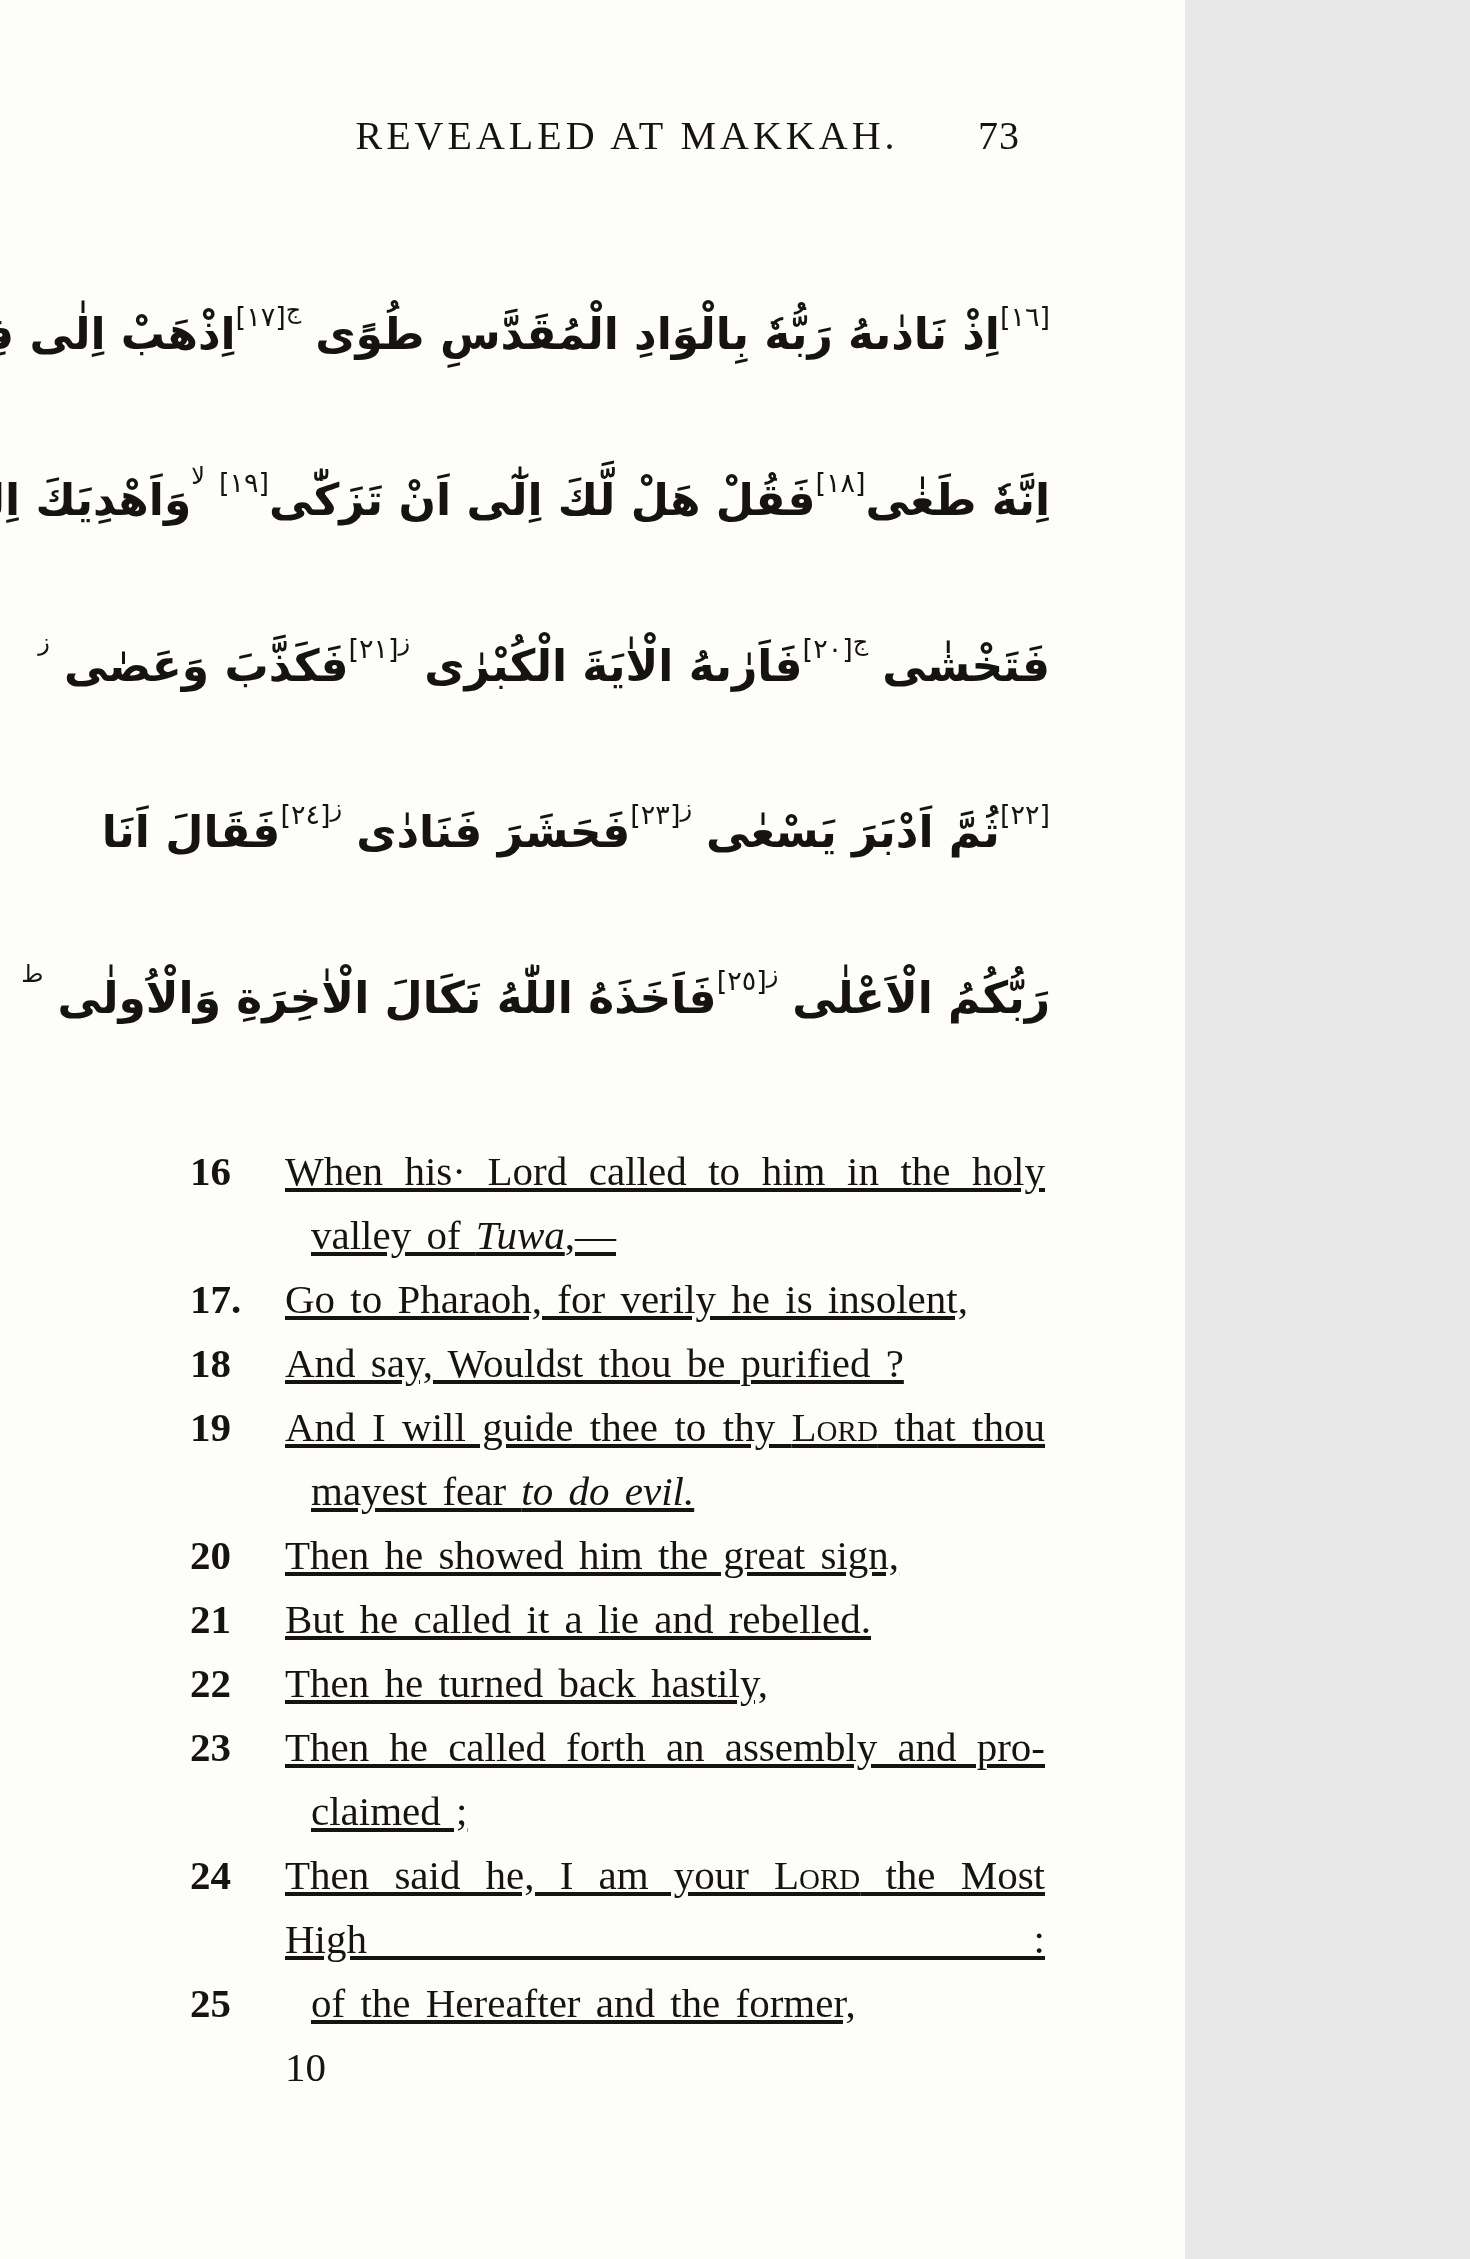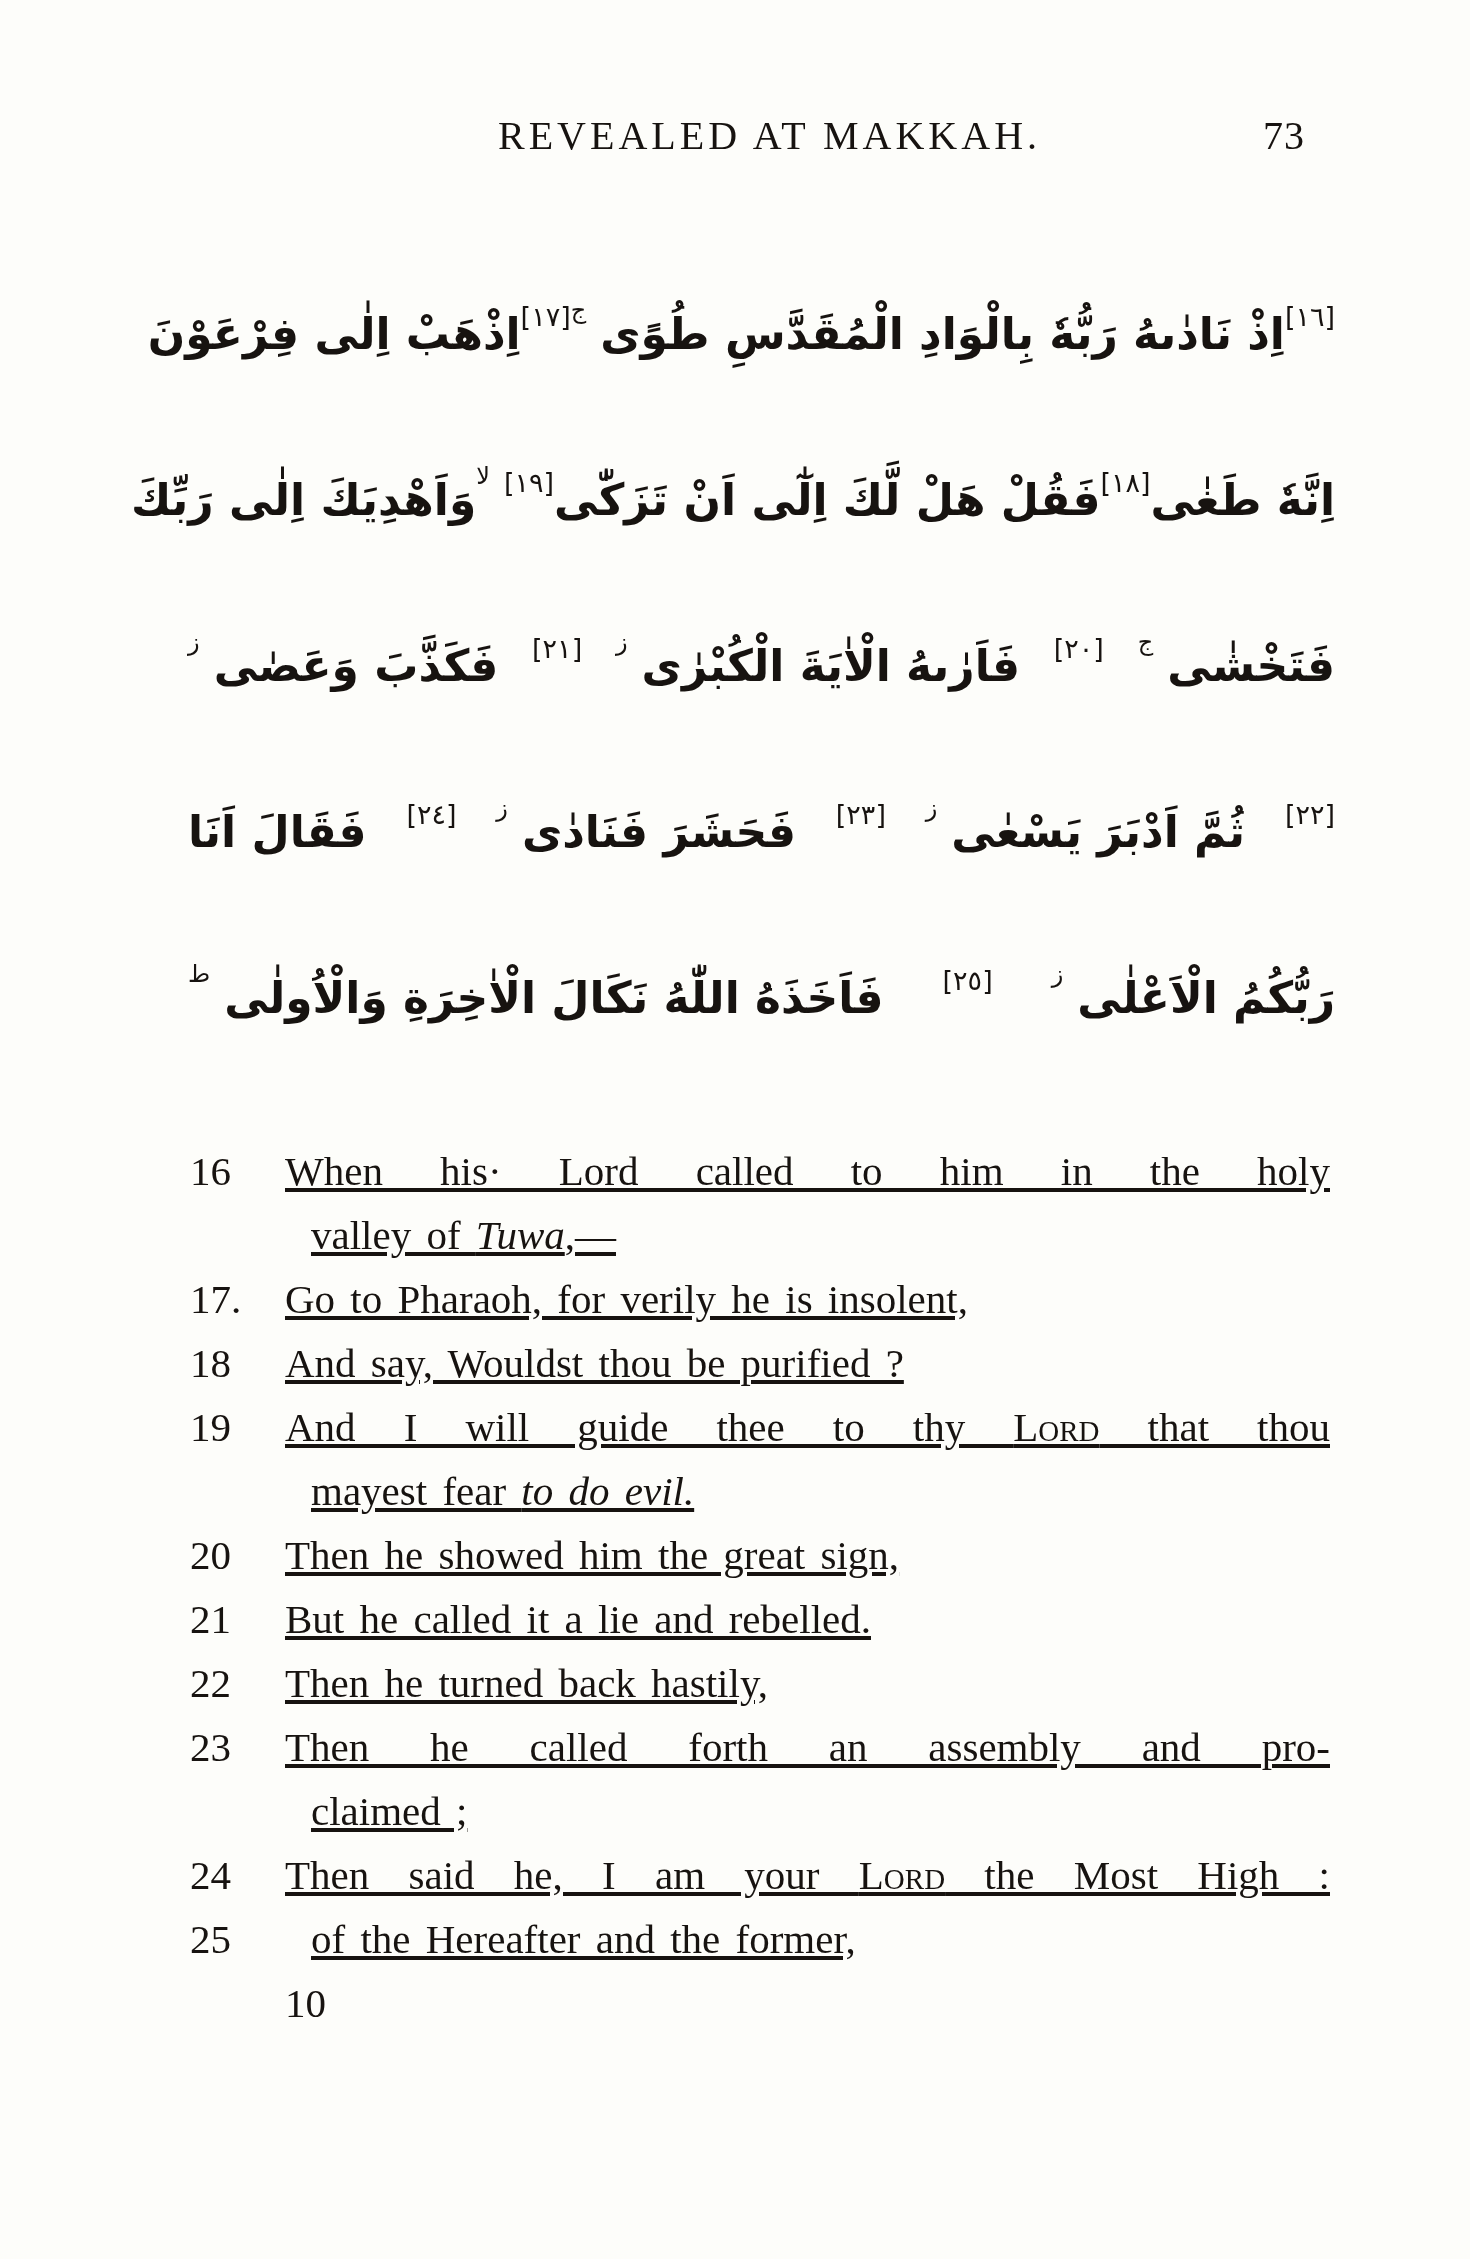--- a/index.html
+++ b/index.html
@@ -7,21 +7,21 @@
     padding: 0;
     background: #e8e8e8;
   }
   body {
     width: 1470px;
     height: 2259px;
     overflow: hidden;
   }
   .page {
     position: relative;
-    width: 1470px;
+    width: 1185px;
     height: 2259px;
     box-sizing: border-box;
     background: #fdfdfa;
     color: #171310;
     font-family: "Liberation Serif", serif;
     padding-top: 112px;
   }
   
   .hdr {
     position: relative;
@@ -75,21 +75,21 @@
     top: -24px;
   }
   
   .translation {
     margin: 58px 140px 0 190px;
     font-size: 41px;
     line-height: 64px;
     word-spacing: 5px;
   }
   .verse { display: flex; }
-  .vnum { flex: 0 0 95px; width: 95px; }
+  .vnum { flex: 0 0 95px; width: 95px; font-weight: bold; }
   .vtext { flex: 1; min-width: 0; text-decoration: underline; }
   .vline { }
   .vline.wide {
     text-align: justify;
     text-align-last: justify;
   }
   .vline.indent { padding-left: 26px; }
   .it { font-style: italic; }
   .sc { font-variant: small-caps; }
   

